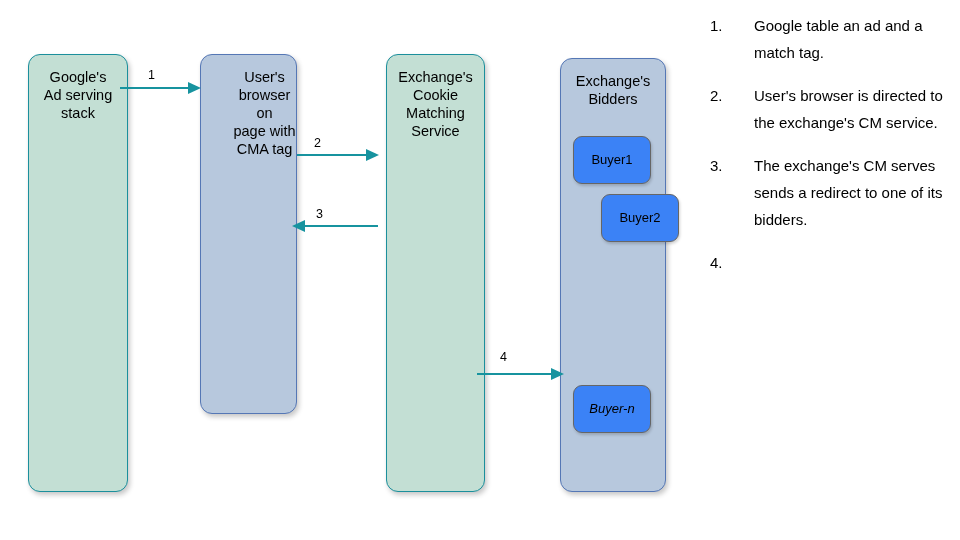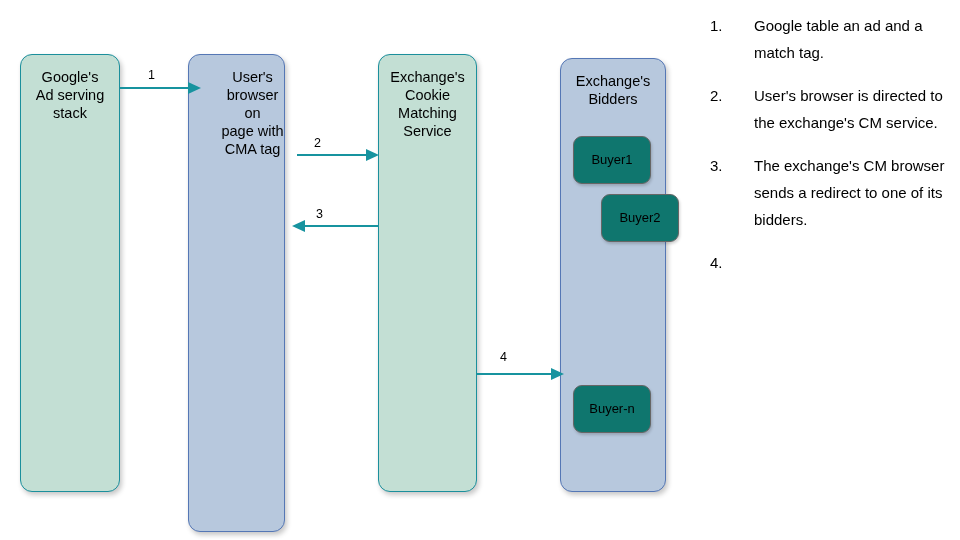--- a/index.html
+++ b/index.html
@@ -32,57 +32,58 @@
     justify-content: center;
     text-align: center;
     font-size: 14.5px;
     line-height: 18px;
     padding-top: 13px;
     box-shadow: 2px 3px 5px rgba(0,0,0,0.22);
   }
   .pillar-green {
     background: #c3dfd4;
     border: 1.3px solid #1b8f9c;
+    margin-left: 8px;
   }
   .pillar-blue {
     background: #b7c8dd;
     border: 1.3px solid #5577b5;
   }
   .pillar .plabel {
     display: block;
     width: 100%;
     white-space: pre-line;
   }
 
   #box-google  { left: 20px;  top: 54px; width: 100px; height: 438px; }
-  #box-browser { left: 188px; top: 54px; width: 97px;  height: 478px; padding-left: 32px; }
+  #box-browser { left: 200px; top: 54px; width: 97px;  height: 360px; padding-left: 32px; }
   #box-cms     { left: 378px; top: 54px; width: 99px;  height: 438px; }
   #box-bidders { left: 560px; top: 58px; width: 106px; height: 434px; }
 
   
   .buyer {
     position: absolute;
     left: 573px;
     width: 78px;
     height: 48px;
     box-sizing: border-box;
-    background: #0f766e;
+    background: #3b82f6;
     border: 1.2px solid #666666;
     border-radius: 9px;
     display: flex;
     align-items: center;
     justify-content: center;
     font-size: 13px;
     line-height: 16px;
     box-shadow: 1px 2px 3px rgba(0,0,0,0.18);
   }
   #buyer-1 { top: 136px; }
   #buyer-2 { top: 194px; margin-left: 28px; }
   #buyer-3 { top: 252px; }
-  #buyer-n { top: 385px; }
+  #buyer-n { top: 385px; font-style: italic; }
 
   
   .arrow-line {
     position: absolute;
     height: 2.4px;
     background: #17939f;
   }
   .arrow-head {
     position: absolute;
     width: 0; height: 0;
@@ -205,21 +206,21 @@
       <span class="step-text">Google table an ad and a match tag.</span>
     </div>
 
     <div class="step">
       <span class="step-num">2.</span>
       <span class="step-text">User's browser is directed to the exchange's CM service.</span>
     </div>
 
     <div class="step">
       <span class="step-num">3.</span>
-      <span class="step-text">The exchange's CM browser sends a redirect to one of its bidders.</span>
+      <span class="step-text">The exchange's CM serves sends a redirect to one of its bidders.</span>
     </div>
 
     <div class="step">
       <span class="step-num">4.</span>
     </div>
 
   </div>
 
 </div>
 

